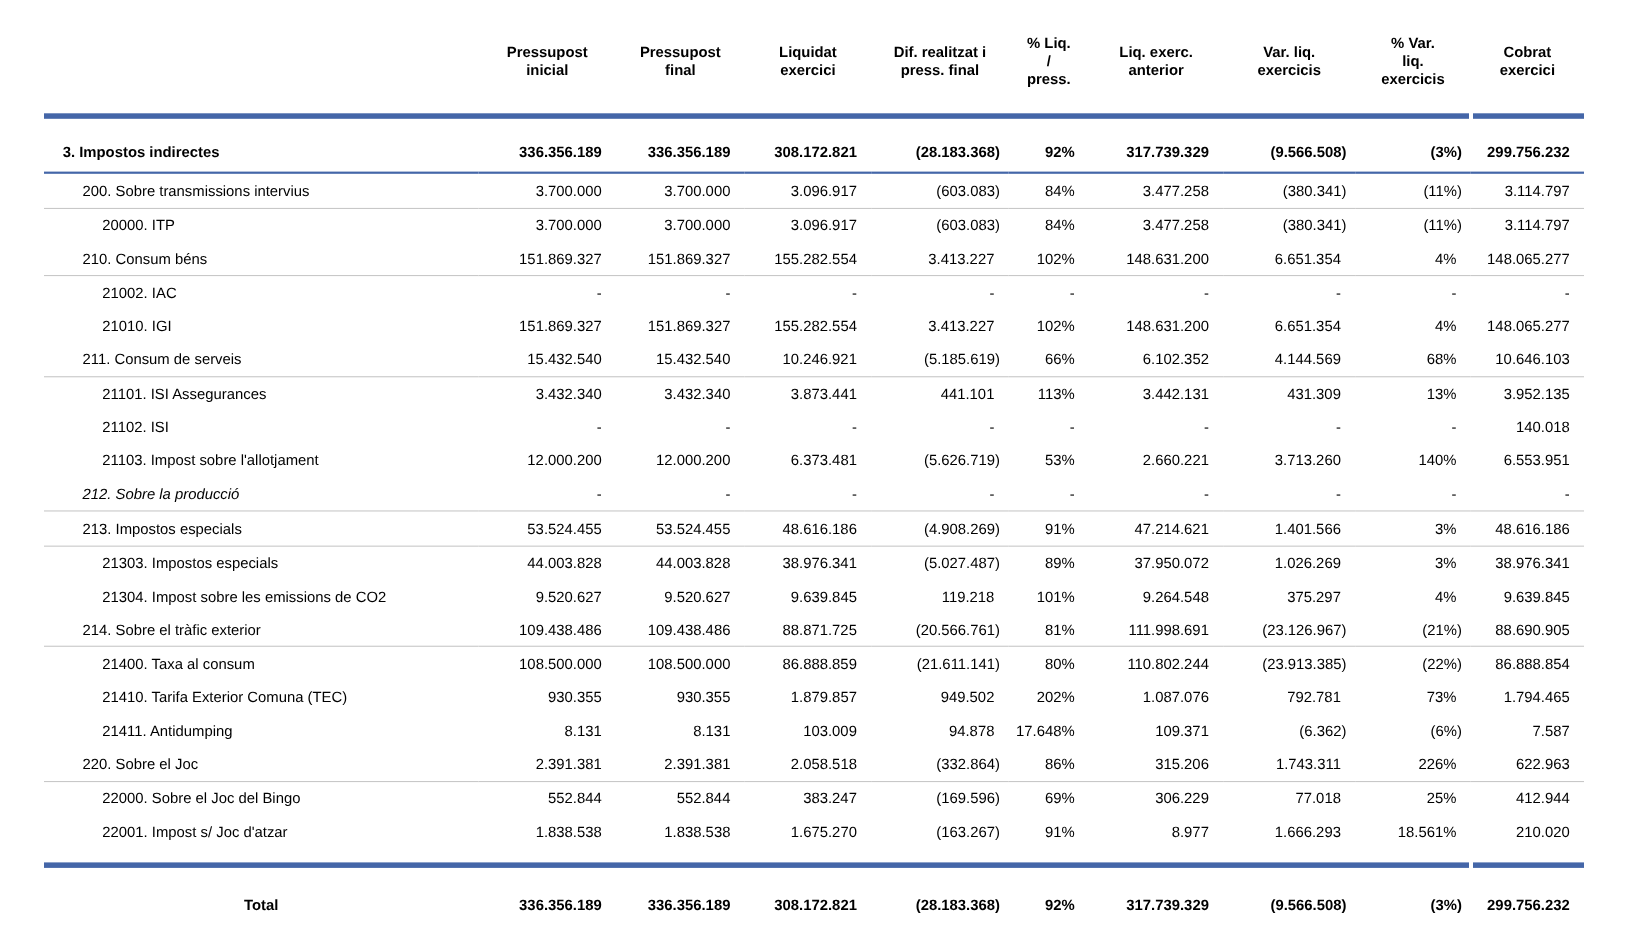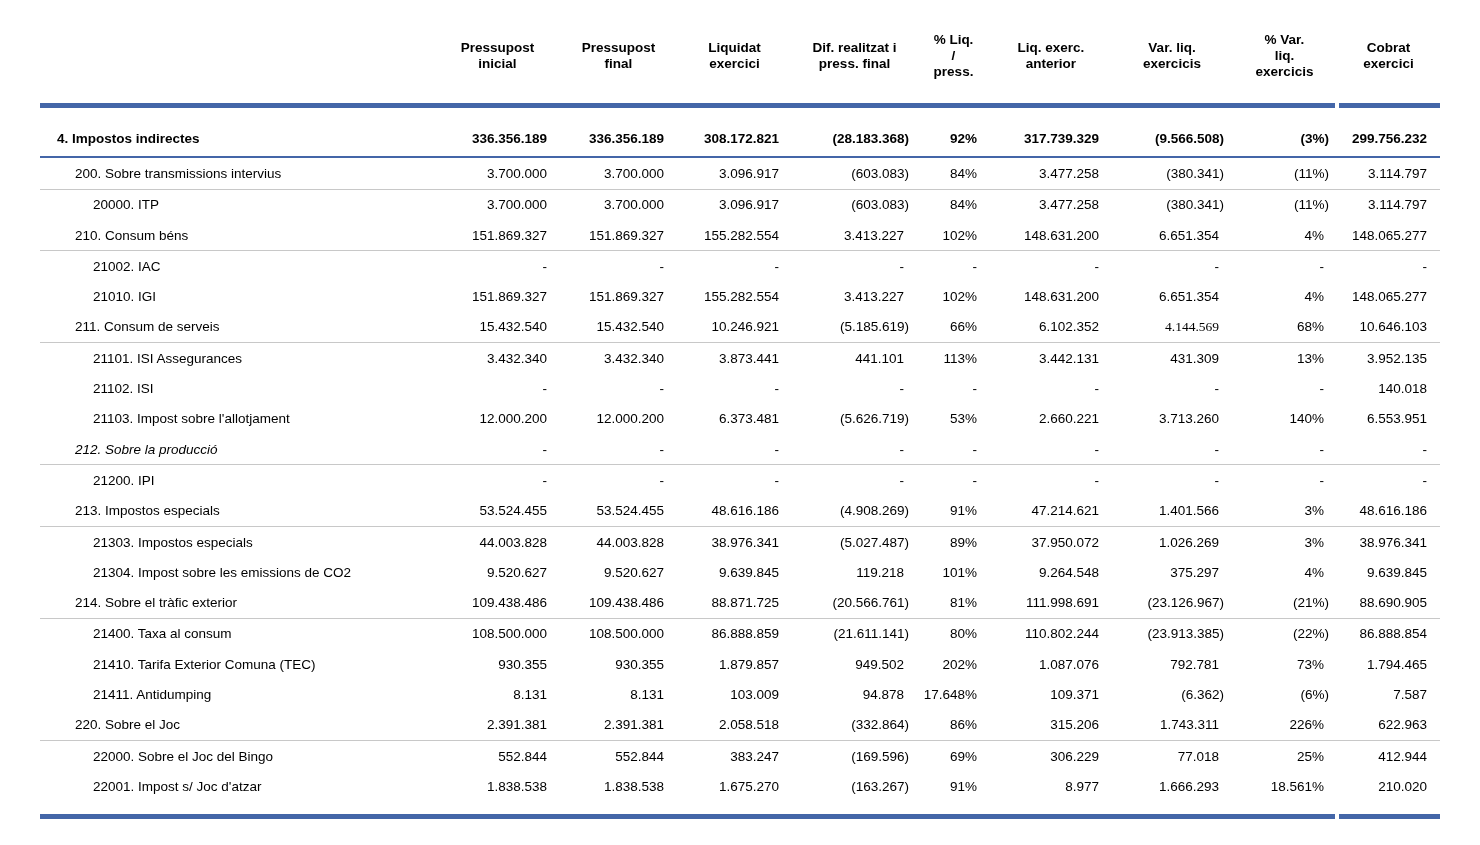--- a/index.html
+++ b/index.html
@@ -85,21 +85,21 @@
 exercici</th>
         </tr>
       </thead>
     <tbody id="report-body">
         <tr class="bar-row">
           <td colspan="10">
             <div class="bar" style="background: linear-gradient(90deg, rgb(68, 102, 168) 0px, rgb(68, 102, 168) 1295px, rgb(255, 255, 255) 1295px, rgb(255, 255, 255) 1299px, rgb(68, 102, 168) 1299px, rgb(68, 102, 168) 100%);"></div>
           </td>
         </tr>
         <tr class="section">
-          <td class="label lv0" style="border-bottom: 2px solid rgb(68, 102, 168);">4. Impostos indirectes</td>
+          <td class="label lv0" style="border-bottom: 2px solid rgb(68, 102, 168);">3. Impostos indirectes</td>
           <td class="num" style="border-bottom: 2px solid rgb(68, 102, 168);">336.356.189</td>
           <td class="num" style="border-bottom: 2px solid rgb(68, 102, 168);">336.356.189</td>
           <td class="num" style="border-bottom: 2px solid rgb(68, 102, 168);">308.172.821</td>
           <td class="num paren" style="border-bottom: 2px solid rgb(68, 102, 168);">(28.183.368)</td>
           <td class="num" style="border-bottom: 2px solid rgb(68, 102, 168);">92%</td>
           <td class="num" style="border-bottom: 2px solid rgb(68, 102, 168);">317.739.329</td>
           <td class="num paren" style="border-bottom: 2px solid rgb(68, 102, 168);">(9.566.508)</td>
           <td class="num paren" style="border-bottom: 2px solid rgb(68, 102, 168);">(3%)</td>
           <td class="num" style="border-bottom: 2px solid rgb(68, 102, 168);">299.756.232</td>
         </tr>
@@ -164,21 +164,21 @@
           <td class="num">148.065.277</td>
         </tr>
         <tr class="group">
           <td class="label lv1" style="border-bottom: 1px solid rgb(200, 200, 200);">211. Consum de serveis</td>
           <td class="num" style="border-bottom: 1px solid rgb(200, 200, 200);">15.432.540</td>
           <td class="num" style="border-bottom: 1px solid rgb(200, 200, 200);">15.432.540</td>
           <td class="num" style="border-bottom: 1px solid rgb(200, 200, 200);">10.246.921</td>
           <td class="num paren" style="border-bottom: 1px solid rgb(200, 200, 200);">(5.185.619)</td>
           <td class="num" style="border-bottom: 1px solid rgb(200, 200, 200);">66%</td>
           <td class="num" style="border-bottom: 1px solid rgb(200, 200, 200);">6.102.352</td>
-          <td class="num" style="border-bottom: 1px solid rgb(200, 200, 200); font-family: Liberation Serif, serif;">4.144.569</td>
+          <td class="num" style="border-bottom: 1px solid rgb(200, 200, 200);">4.144.569</td>
           <td class="num" style="border-bottom: 1px solid rgb(200, 200, 200);">68%</td>
           <td class="num" style="border-bottom: 1px solid rgb(200, 200, 200);">10.646.103</td>
         </tr>
         <tr class="sub">
           <td class="label lv2">21101. ISI Assegurances</td>
           <td class="num">3.432.340</td>
           <td class="num">3.432.340</td>
           <td class="num">3.873.441</td>
           <td class="num">441.101</td>
           <td class="num">113%</td>
@@ -215,32 +215,20 @@
           <td class="label lv1" style="border-bottom: 1px solid rgb(200, 200, 200); font-style: italic;">212. Sobre la producció</td>
           <td class="num" style="border-bottom: 1px solid rgb(200, 200, 200);">-</td>
           <td class="num" style="border-bottom: 1px solid rgb(200, 200, 200);">-</td>
           <td class="num" style="border-bottom: 1px solid rgb(200, 200, 200);">-</td>
           <td class="num" style="border-bottom: 1px solid rgb(200, 200, 200);">-</td>
           <td class="num" style="border-bottom: 1px solid rgb(200, 200, 200);">-</td>
           <td class="num" style="border-bottom: 1px solid rgb(200, 200, 200);">-</td>
           <td class="num" style="border-bottom: 1px solid rgb(200, 200, 200);">-</td>
           <td class="num" style="border-bottom: 1px solid rgb(200, 200, 200);">-</td>
           <td class="num" style="border-bottom: 1px solid rgb(200, 200, 200);">-</td>
-        </tr>
-        <tr class="sub">
-          <td class="label lv2">21200. IPI</td>
-          <td class="num">-</td>
-          <td class="num">-</td>
-          <td class="num">-</td>
-          <td class="num">-</td>
-          <td class="num">-</td>
-          <td class="num">-</td>
-          <td class="num">-</td>
-          <td class="num">-</td>
-          <td class="num">-</td>
         </tr>
         <tr class="group">
           <td class="label lv1" style="border-bottom: 1px solid rgb(200, 200, 200);">213. Impostos especials</td>
           <td class="num" style="border-bottom: 1px solid rgb(200, 200, 200);">53.524.455</td>
           <td class="num" style="border-bottom: 1px solid rgb(200, 200, 200);">53.524.455</td>
           <td class="num" style="border-bottom: 1px solid rgb(200, 200, 200);">48.616.186</td>
           <td class="num paren" style="border-bottom: 1px solid rgb(200, 200, 200);">(4.908.269)</td>
           <td class="num" style="border-bottom: 1px solid rgb(200, 200, 200);">91%</td>
           <td class="num" style="border-bottom: 1px solid rgb(200, 200, 200);">47.214.621</td>
           <td class="num" style="border-bottom: 1px solid rgb(200, 200, 200);">1.401.566</td>

